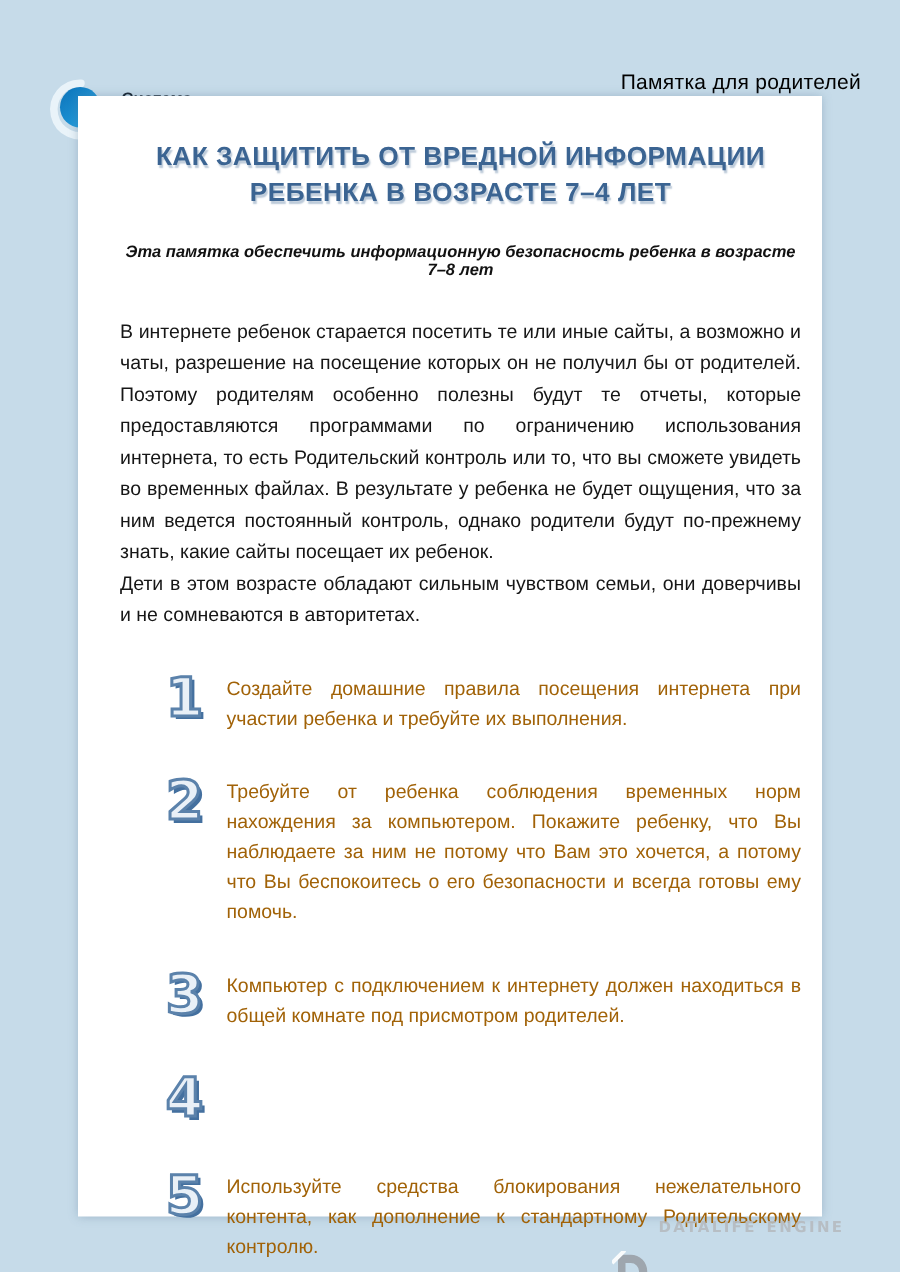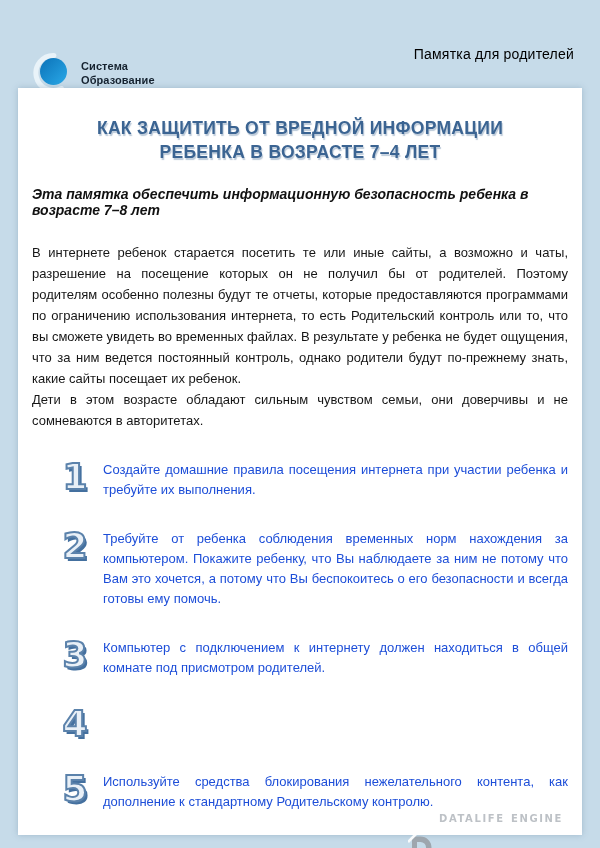--- a/index.html
+++ b/index.html
@@ -30,43 +30,43 @@
   .header-right {
     margin-top: 26px;
     font-size: 14px;
     font-weight: normal;
     color: #000000;
     letter-spacing: .2px;
   }
 
   
   .card {
-    width: 564px;
+    width: 496px;
     height: 747px;
-    margin: 24px auto 0;
+    margin: 0 auto 0;
     background: #ffffff;
     box-shadow: 0 0 6px rgba(90,120,150,.35);
-    padding: 28px 14px 0 14px;
+    padding: 28px 14px 0 28px;
     position: relative;
   }
   .card h1 {
     text-align: center;
     font-size: 17.5px;
     line-height: 24px;
     font-weight: bold;
     color: #3b6492;
     letter-spacing: .3px;
     text-shadow: 1px 2px 1px rgba(104,135,168,.45);
   }
   .subtitle {
     margin-top: 22px;
-    text-align: left;
+    text-align: center;
     font-style: italic;
     font-weight: 600;
-    font-size: 14px;
+    font-size: 11px;
     color: #111;
   }
   .body-par {
     margin-top: 24px;
     font-size: 13px;
     line-height: 21px;
     text-align: justify;
     color: #161616;
   }
   .body-par + .body-par { margin-top: 0; }
@@ -91,21 +91,21 @@
     line-height: 38px;
     font-weight: 800;
     color: #e9f0f7;
     -webkit-text-stroke: 2px #5b82ab;
     text-shadow: 2.5px 2.5px 0 #44709f;
   }
   .tip-text {
     font-size: 13px;
     line-height: 20px;
     text-align: justify;
-    color: #1d4ed8;
+    color: #a16207;
     padding-top: 2px;
   }
 
   
   .watermark {
     position: absolute;
     left: 408px;
     top: 810px;
     display: flex;
     gap: 5px;

